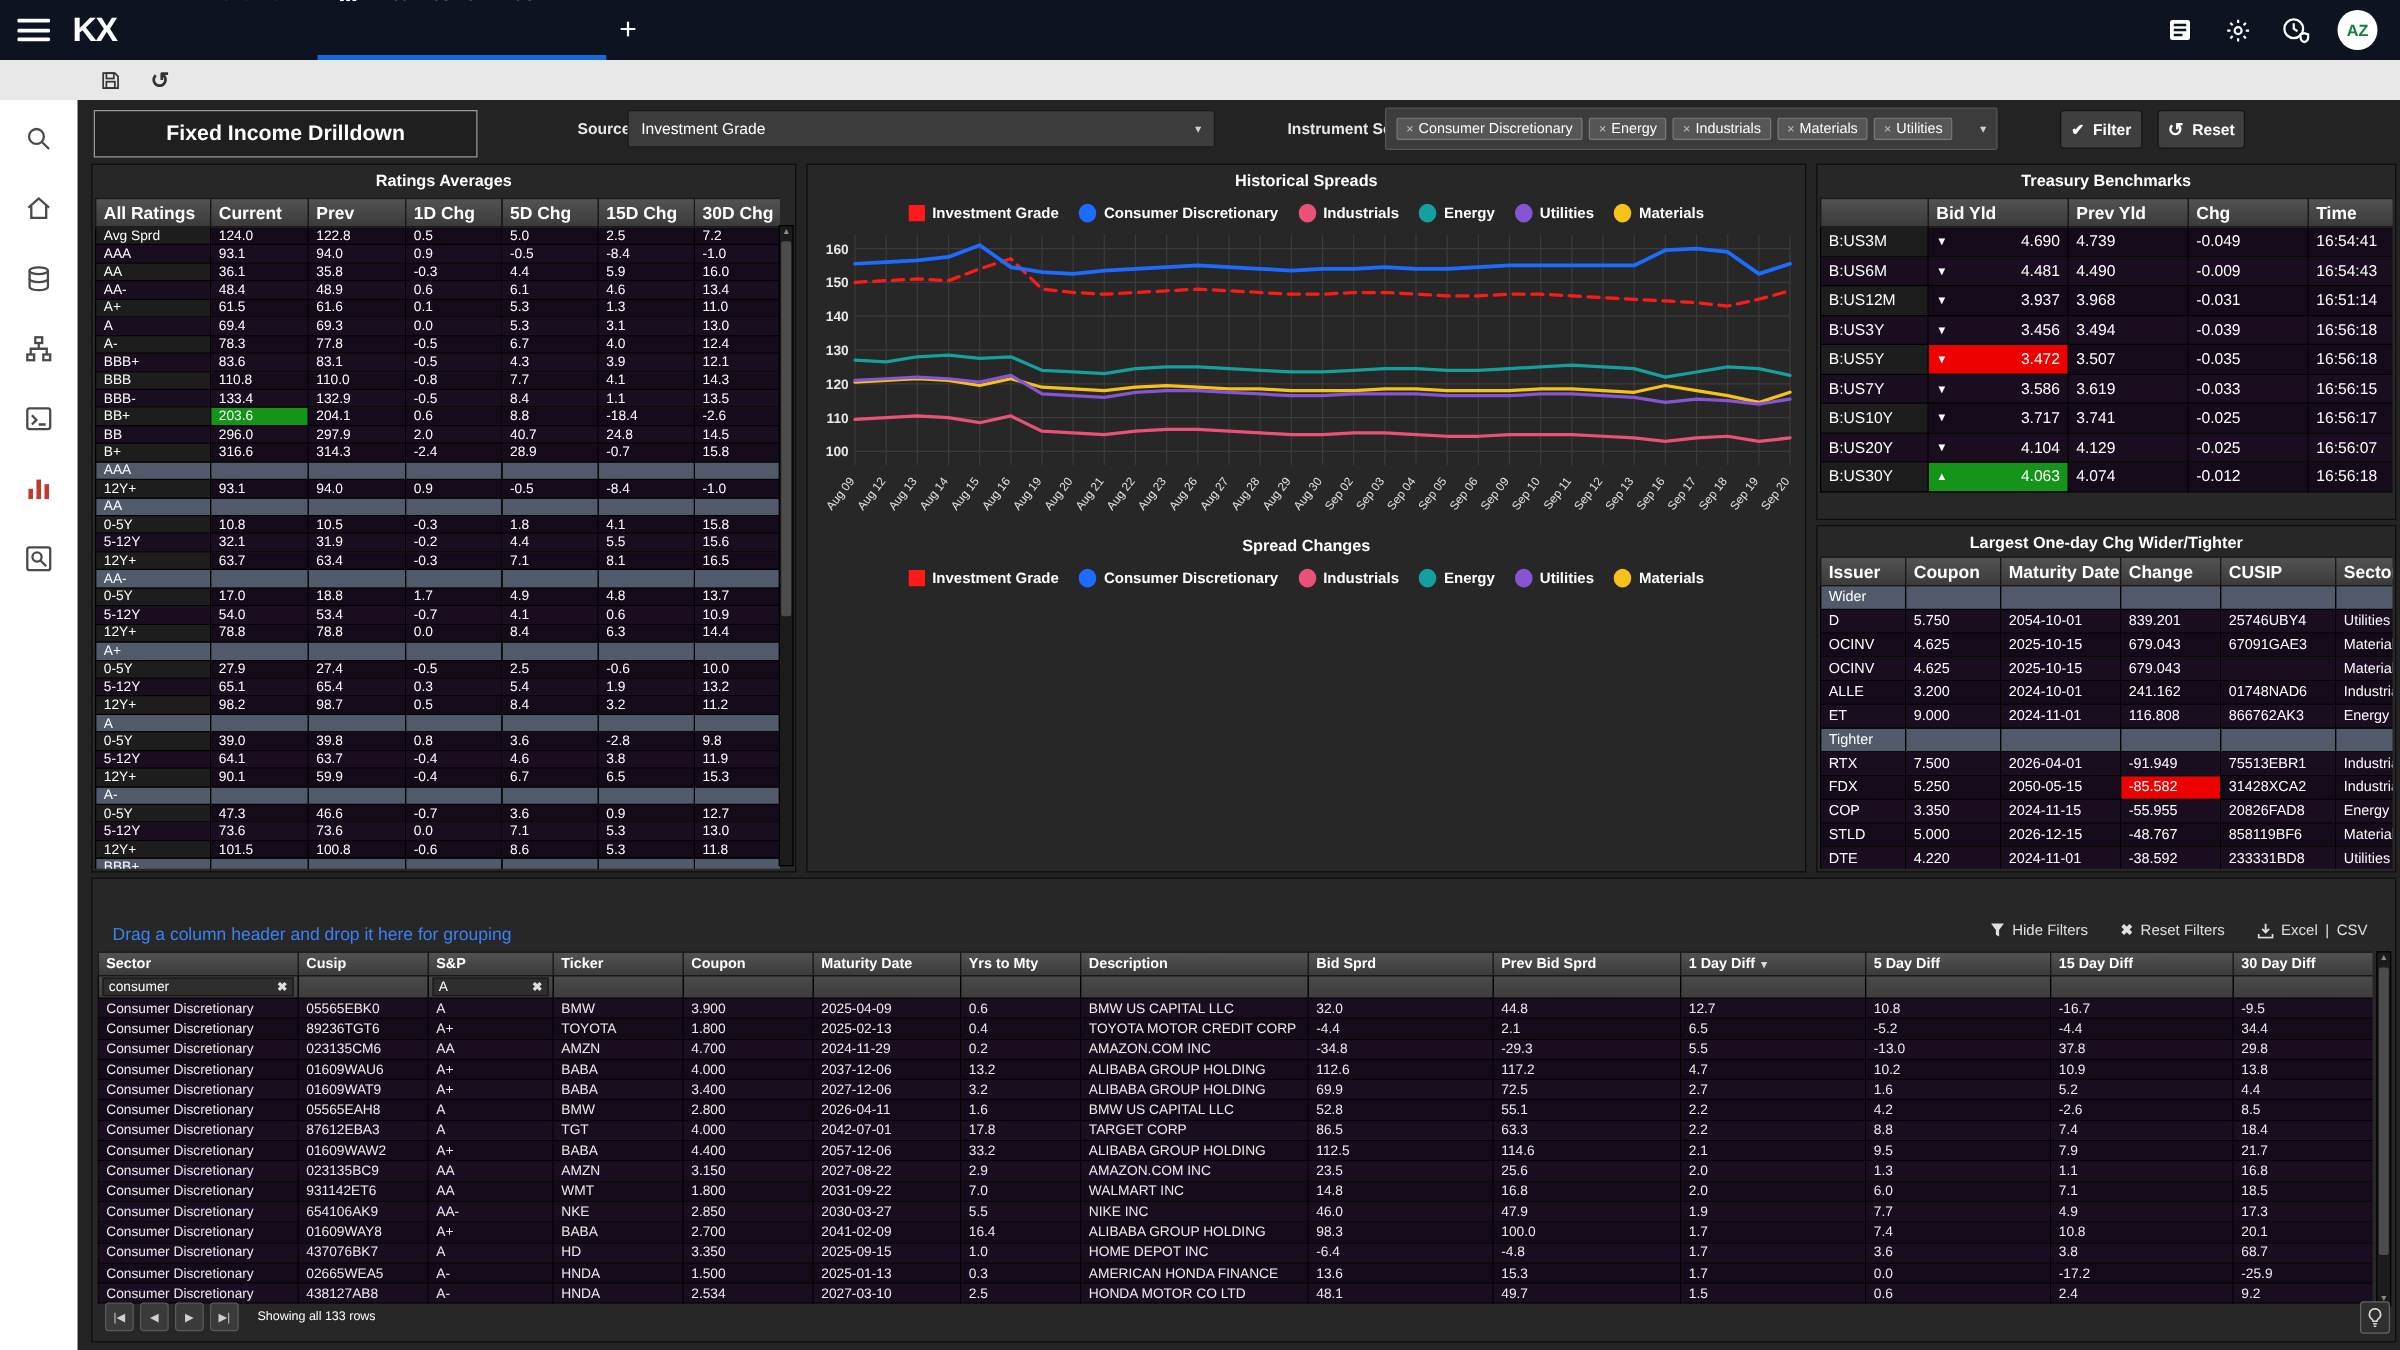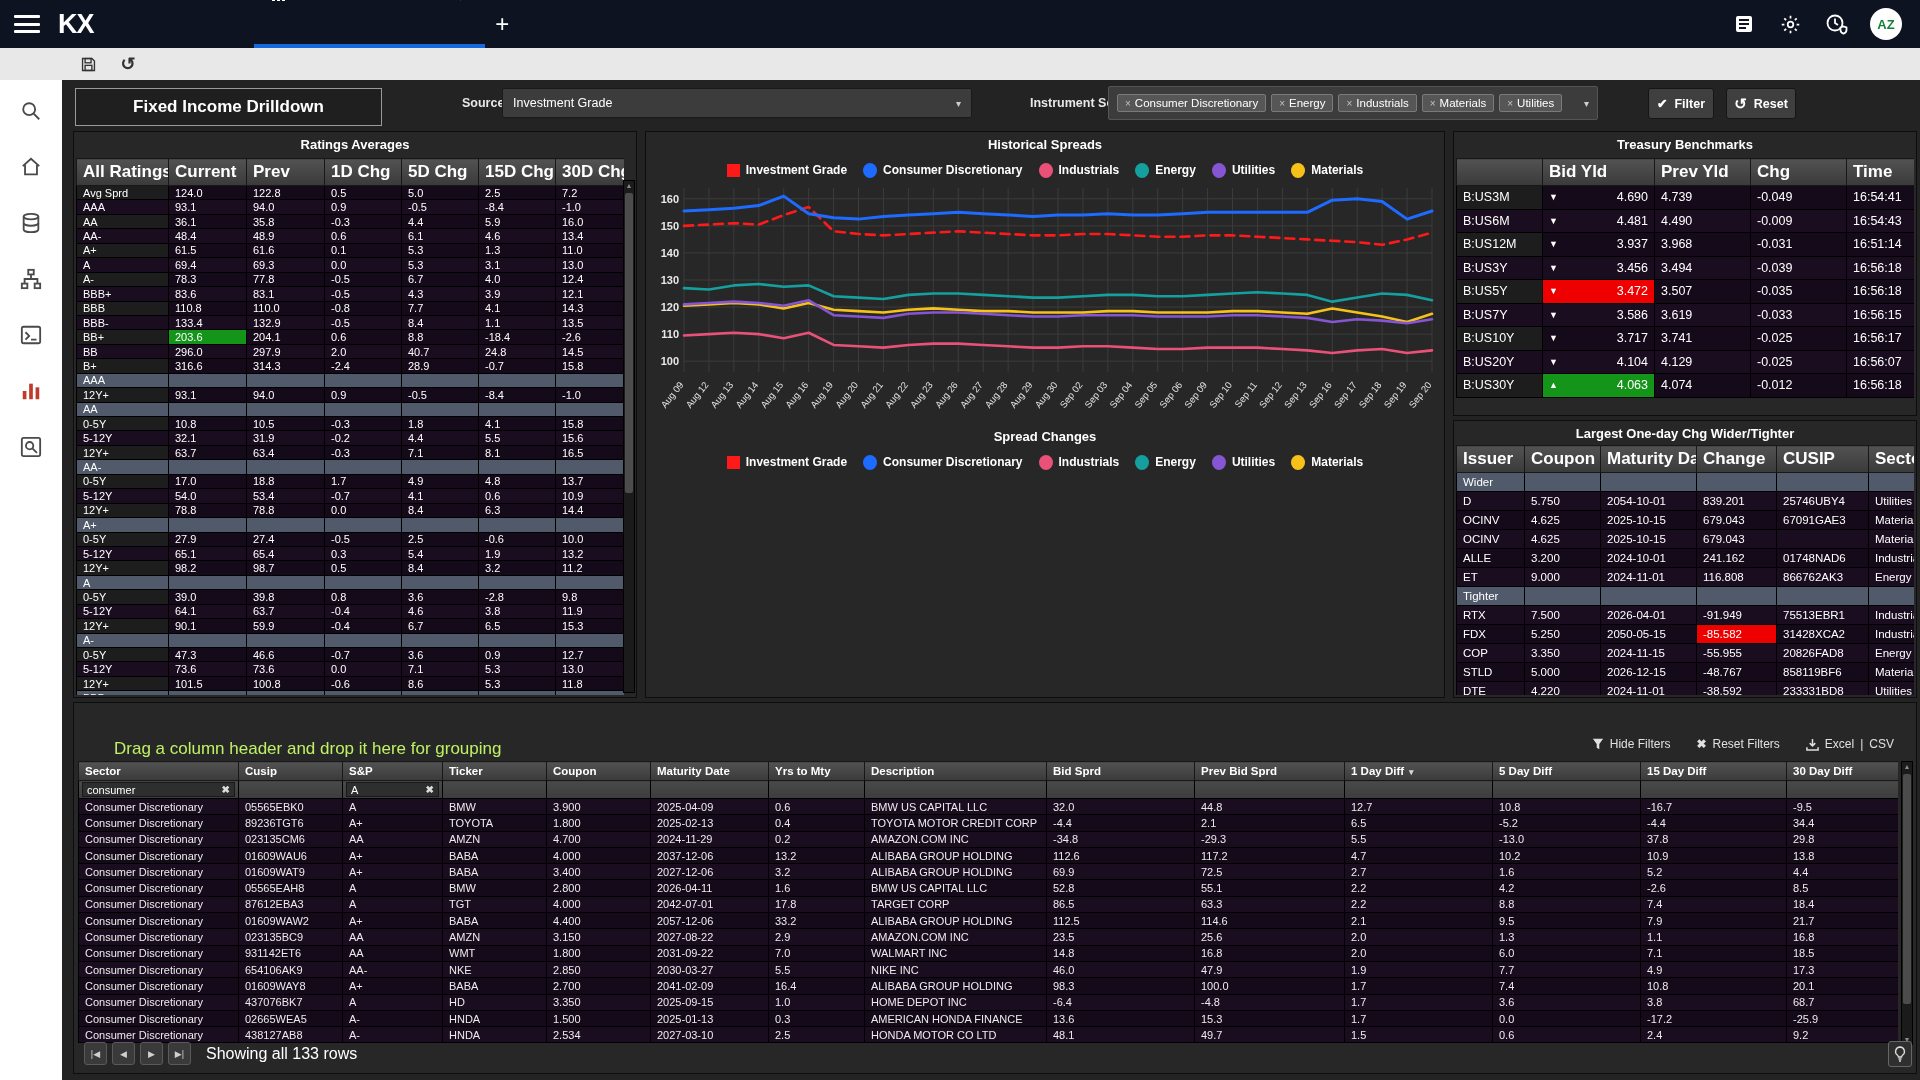--- a/index.html
+++ b/index.html
@@ -34,21 +34,21 @@
   .select .caret{margin-left:auto;color:#cfcfcf;font-size:10px;}
   .multisel{position:absolute;background:#3c3c3c;border:1px solid #555;border-radius:2px;display:flex;align-items:center;gap:5px;padding:0 8px;box-sizing:border-box;cursor:pointer;}
   .tag{background:#565656;border:1px solid #7a7a7a;border-radius:2px;color:#fff;font-size:11.5px;padding:2px 7px;white-space:nowrap;display:flex;align-items:center;gap:4px;}
   .tag .x{color:#c3c3c3;font-size:10px;}
   .btn{position:absolute;background:#3f3f3f;border:1px solid #151515;border-radius:3px;color:#fff;font-size:12.5px;font-weight:bold;display:flex;align-items:center;justify-content:center;gap:7px;cursor:pointer;}
   
   .panel{position:absolute;background:#272727;border:1px solid #0d0d0d;box-sizing:border-box;overflow:hidden;}
   .panel-title{color:#fff;font-size:13px;font-weight:bold;text-align:center;padding-top:5px;height:21px;}
   
   table.grid{border-collapse:collapse;table-layout:fixed;width:100%;}
-  .grid th{background:linear-gradient(#525252,#3a3a3a);color:#fff;font-weight:bold;font-size:17px;text-align:left;padding:3px 6px;border:1px solid #181818;white-space:nowrap;overflow:hidden;cursor:pointer;}
+  .grid th{background:linear-gradient(#525252,#3a3a3a);color:#fff;font-weight:bold;font-size:14px;text-align:left;padding:3px 6px;border:1px solid #181818;white-space:nowrap;overflow:hidden;cursor:pointer;}
   .grid td{background:#150a19;color:#fff;font-size:11.5px;padding:0 6px;border:1px solid #000;white-space:nowrap;overflow:hidden;}
   .grid tr:nth-child(even) td{background:#1a0d20;}
   .grid td.lbl{background:#1d1d1d;}
   .grid tr.grp td{background:#505a6b;color:#fff;}
   .hl-green{background:#14951a !important;}
   .hl-red{background:#ee0000 !important;}
   .ratings-body tr{height:14.45px;}
   .ratings-body td{font-size:11px;}
   .treasury-body tr{height:23.5px;}
   .treasury-body td{font-size:12.5px;}
@@ -68,26 +68,26 @@
   .chart-block{position:absolute;left:0;width:100%;}
   .legend{display:flex;justify-content:center;align-items:center;gap:16px;height:24px;}
   .legend .li{display:flex;align-items:center;gap:6px;color:#fff;font-size:12px;font-weight:bold;cursor:pointer;}
   .mk-square{width:13px;height:13px;background:#f00;display:inline-block;}
   .mk-circle{width:14px;height:15px;border-radius:50%;display:inline-block;}
   .chart-svg-host{position:absolute;left:4px;}
   svg text.ytick{fill:#e8e8e8;font-size:11px;font-weight:bold;font-family:"Liberation Sans",sans-serif;}
   svg text.xtick{fill:#e2e2e2;font-size:9.5px;font-family:"Liberation Sans",sans-serif;}
   svg line.gl{stroke:#3c3c3c;stroke-width:1;}
   
-  .drag-hint{position:absolute;left:16px;top:36px;color:#bef264;font-size:17px;margin-left:24px;}
+  .drag-hint{position:absolute;left:16px;top:36px;color:#3b82f6;font-size:14px;}
   .grid-actions{position:absolute;right:22px;top:34px;display:flex;gap:26px;align-items:center;color:#e0e0e0;font-size:12px;}
   .grid-actions .act{display:flex;align-items:center;gap:6px;cursor:pointer;}
   .pager{position:absolute;left:10px;bottom:8px;display:flex;align-items:center;gap:5px;}
   .pbtn{width:21px;height:21px;background:#3a3a3a;border:1px solid #5a5a5a;border-radius:3px;color:#cfcfcf;font-size:9px;display:flex;align-items:center;justify-content:center;cursor:pointer;}
-  .pager-status{color:#fff;font-size:16px;margin-left:10px;}
+  .pager-status{color:#fff;font-size:10px;margin-left:10px;}
   .vscroll{position:absolute;width:10px;background:#1b1b1b;border:1px solid #000;}
   .vthumb{position:absolute;left:1px;right:1px;background:#4c4c4c;border-radius:2px;}
   .scroll-arrow{position:absolute;left:0;width:10px;text-align:center;color:#8a8a8a;font-size:7px;}
   .bulb-btn{position:absolute;right:4px;bottom:6px;width:22px;height:24px;background:#2f2f2f;border:1px solid #666;border-radius:3px;display:flex;align-items:center;justify-content:center;cursor:pointer;}
 </style>
 </head>
 <body>
 
 <div class="stage">
 

